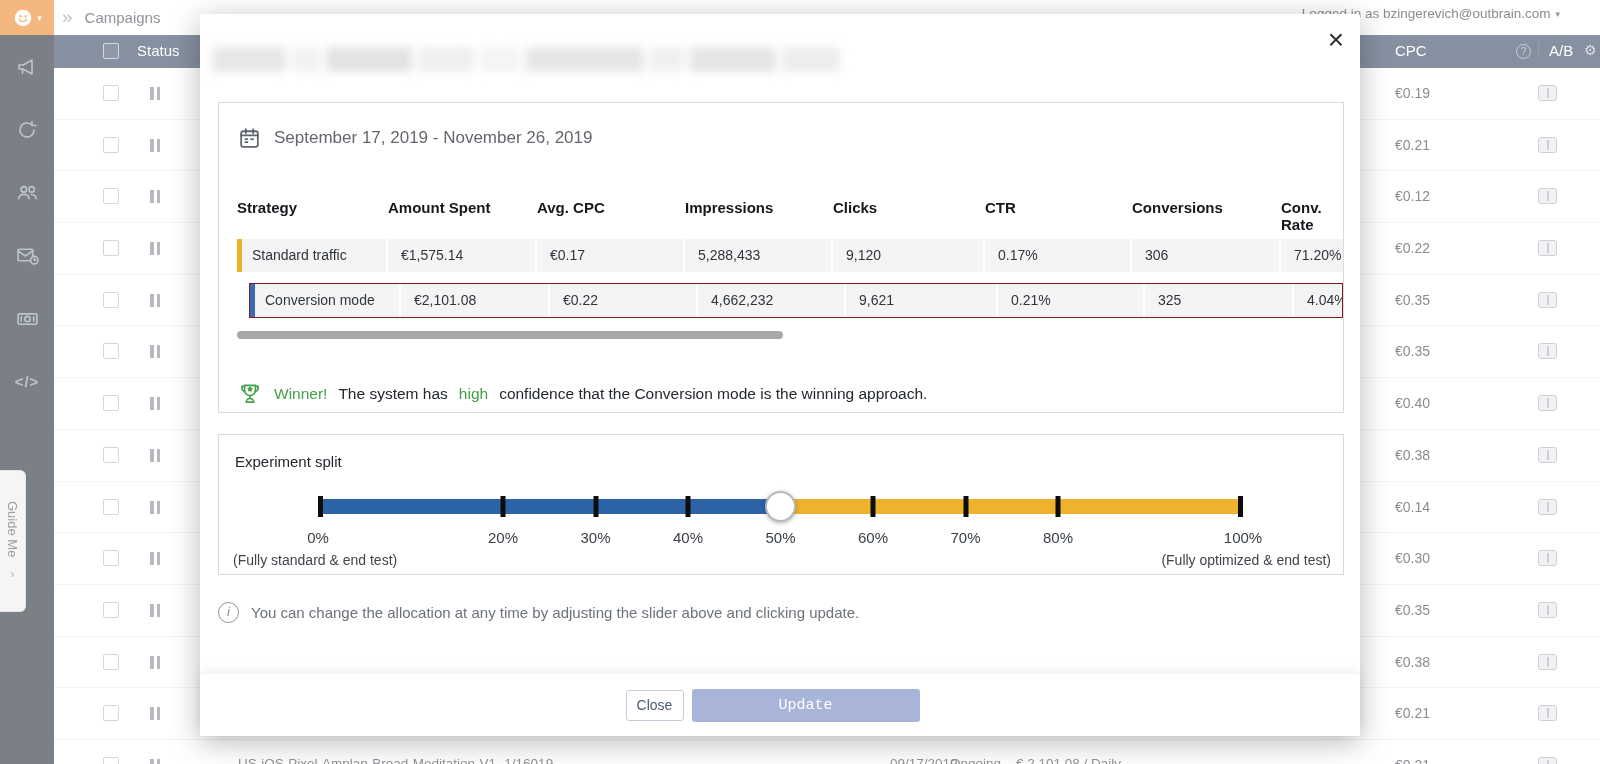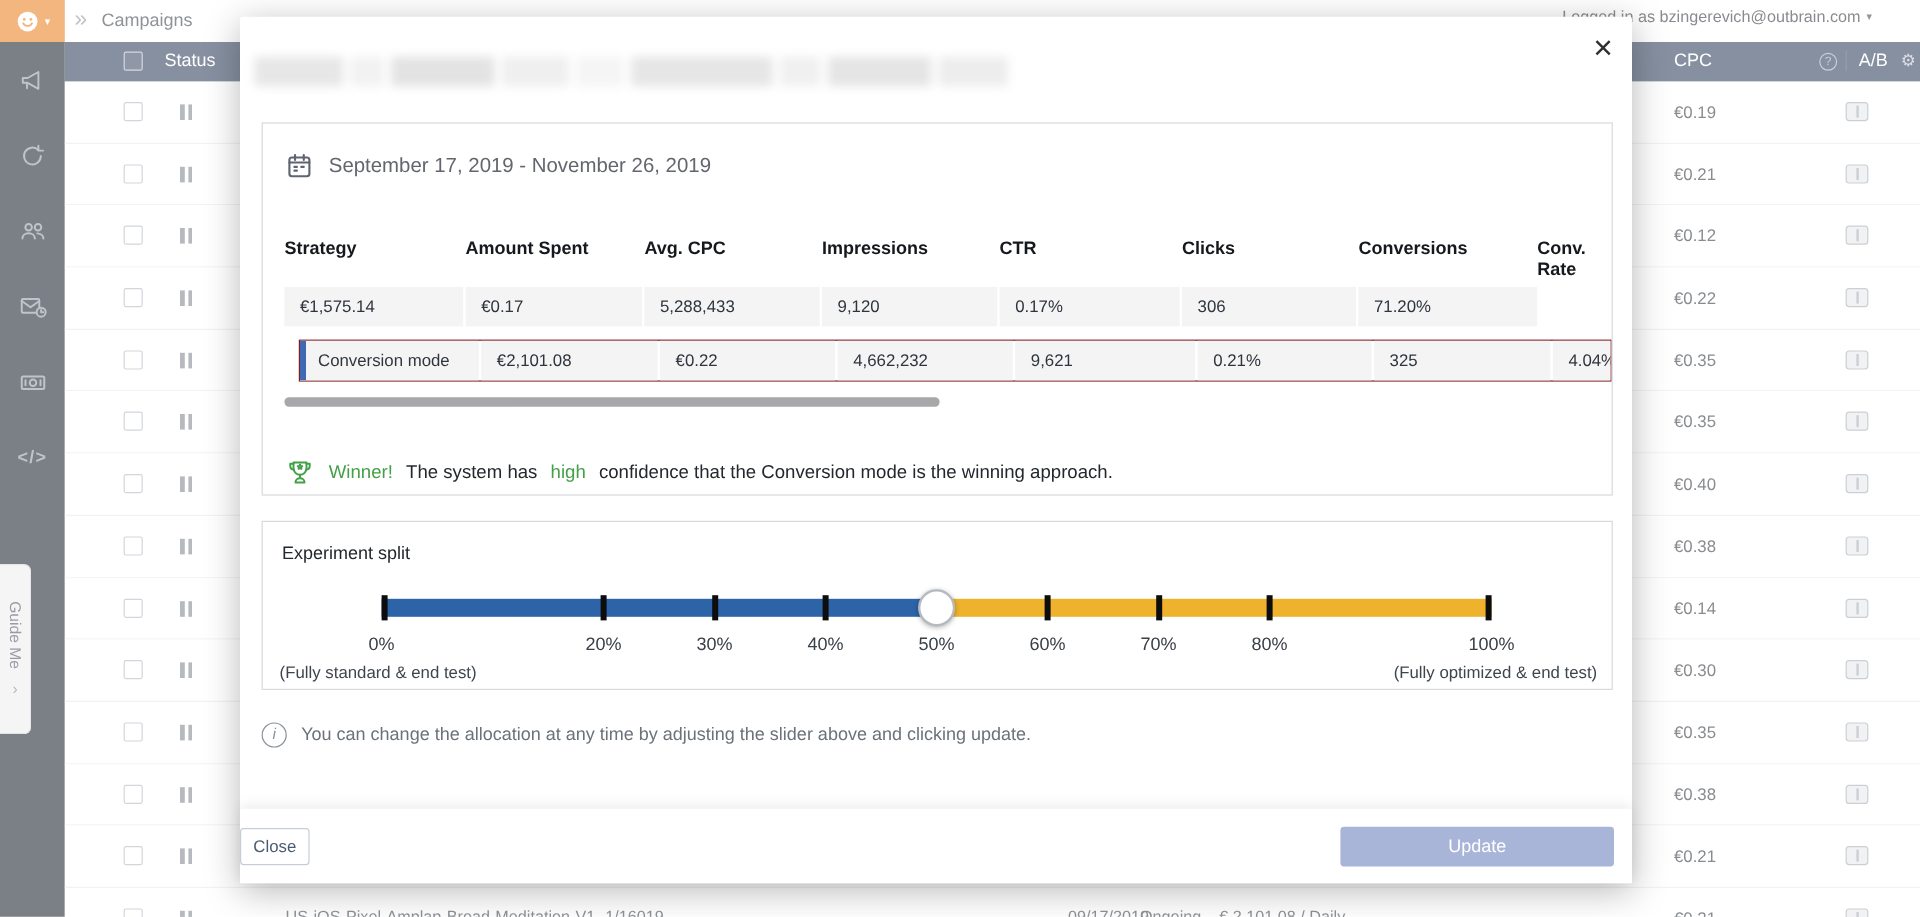--- a/index.html
+++ b/index.html
@@ -110,25 +110,25 @@
   .slabels span { position:absolute; transform:translateX(-50%); font-size:15px; color:#3a4047; white-space:nowrap; }
   .caption-l { position:absolute; left:14px; top:117px; font-size:14px; color:#3f454c; }
   .caption-r { position:absolute; right:12px; top:117px; font-size:14px; color:#3f454c; }
 
   .info-row { position:absolute; left:18px; top:588px; display:flex; align-items:center; gap:12px; }
   .info-ic { width:21px; height:21px; border:1.5px solid #8b9199; border-radius:50%; color:#8b9199;
              font-size:13px; line-height:18px; text-align:center; flex:none; font-style:italic; }
   .info-text { font-size:15px; color:#6c727a; }
 
   .footer { position:absolute; left:0; right:0; bottom:0; height:62px; display:flex; align-items:center;
-            justify-content:space-between; gap:8px; padding-right:15px; box-shadow:0 -3px 10px rgba(0,0,0,.07); background:#fff; }
+            justify-content:center; gap:8px; padding-right:15px; box-shadow:0 -3px 10px rgba(0,0,0,.07); background:#fff; }
   .btn-close { width:58px; height:31px; background:#fff; border:1px solid #c7cdd8; border-radius:3px;
                color:#4a5a70; font-size:14px; font-family:inherit; cursor:pointer; }
   .btn-update { width:228px; height:33px; background:#a9b4d9; border:none; border-radius:3px;
-                color:#fff; font-size:15px; font-family:Liberation Sans, sans-serif; cursor:pointer; }
+                color:#fff; font-size:15px; font-family:Liberation Mono, monospace; cursor:pointer; }
 </style>
 </head>
 <body>
 
 <div class="bg">
 
   <div class="topbar">
     <div class="logo">
       <svg width="22" height="22" viewBox="0 0 24 24">
         <circle cx="12" cy="12" r="9" fill="#ffffff"></circle>
@@ -363,27 +363,28 @@
         <path d="M8 13.5h2M8 16.5h2M13.5 13.5h2"></path>
       </svg>
       <span class="date-text">September 17, 2019 - November 26, 2019</span>
     </div>
 
     <div class="res-grid res-head">
       <span>Strategy</span>
       <span>Amount Spent</span>
       <span>Avg. CPC</span>
       <span>Impressions</span>
+      <span>Clicks</span>
       <span>CTR</span>
-      <span>Clicks</span>
       <span>Conversions</span>
       <span>Conv. Rate</span>
     </div>
 
     <div class="res-grid res-row row-standard">
+      <span class="cell first">Standard traffic</span>
       <span class="cell">€1,575.14</span>
       <span class="cell">€0.17</span>
       <span class="cell">5,288,433</span>
       <span class="cell">9,120</span>
       <span class="cell">0.17%</span>
       <span class="cell">306</span>
       <span class="cell">71.20%</span>
     </div>
 
     <div class="res-grid res-row row-conversion">

